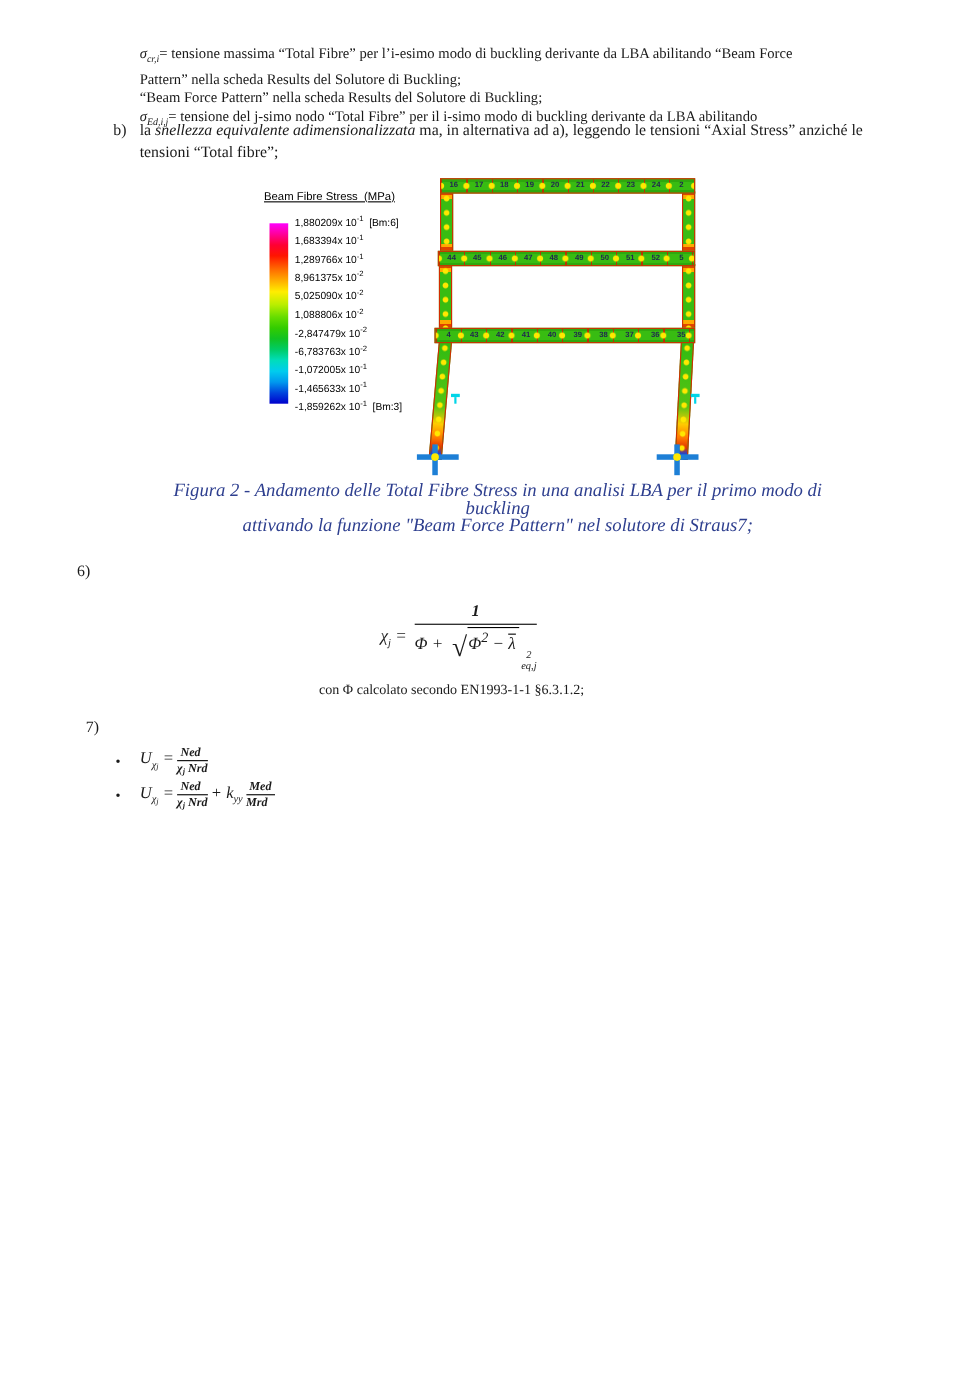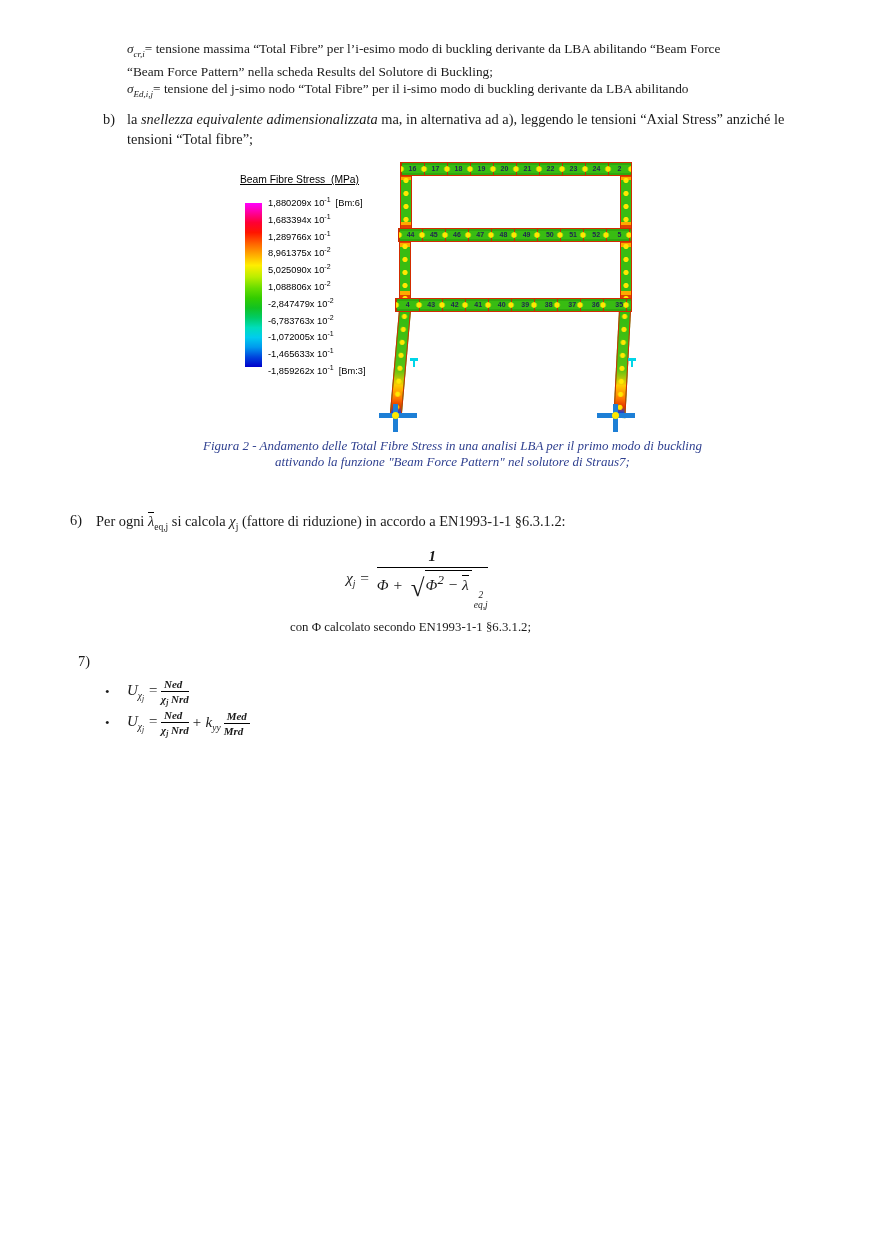--- a/index.html
+++ b/index.html
@@ -69,21 +69,21 @@
   }
   .col-ll { left:6px;   top:150px; height:108px; transform-origin:top center; transform:rotate(5deg); }
   .col-rl { left:226px; top:150px; height:108px; transform-origin:top center; transform:rotate(3deg); }
   .sup-bar-h { position:absolute; height:5px; width:38px; background:#1d7fd6; }
   .sup-bar-v { position:absolute; width:5px; height:28px; background:#1d7fd6; }
   .sup-dot { position:absolute; width:7px; height:7px; border-radius:50%; background:#ffe800; }
   .cyan-mark { position:absolute; width:8px; height:2.5px; background:#00d5e8; }
   .cyan-mark::after { content:""; position:absolute; left:2.7px; top:2.5px; width:2.5px; height:6px; background:#00d5e8; }
   
   .caption { position:absolute; left:130px; top:278px; width:645px; text-align:center;
-    font-style:italic; font-size:13px; line-height:15.8px; color:#2e3f8f; }
+    font-style:italic; font-size:17px; line-height:15.8px; color:#2e3f8f; }
   
   .item-6 { position:absolute; left:70px; top:512px; width:740px; font-size:14.4px; display:flex; }
   .item-6 .marker { width:26px; flex:0 0 26px; }
   .item-6 sub { font-size:9.5px; }
   .ovl { display:inline-block; border-top:1.2px solid #000; padding-top:1px; line-height:1.05; font-style:italic; }
   .greek { font-style:italic; }
   
   .chi-formula { position:absolute; left:346px; top:548px; display:inline-flex; align-items:center; font-size:15.5px; font-style:italic; }
   .chi-formula sub { font-size:9.5px; }
   .frac-big { display:inline-block; text-align:center; margin-left:7px; }
@@ -109,20 +109,21 @@
   .bullet-2 { top:709px; }
   .nrd-note { position:absolute; left:152px; top:745px; font-size:12.8px; }
 </style>
 </head>
 <body>
 
 <div class="page">
 
   <div class="sigma-block">
     <div><span class="sigma-sym">σ</span><sub>cr,i</sub><span>= tensione massima “Total Fibre” per l’i-esimo modo di buckling derivante da LBA abilitando “Beam Force</span></div>
+    <div>Pattern” nella scheda Results del Solutore di Buckling;</div>
     <div>“Beam Force Pattern” nella scheda Results del Solutore di Buckling;</div>
     <div><span class="sigma-sym">σ</span><sub>Ed,i,j</sub><span>= tensione del j-simo nodo “Total Fibre” per il i-simo modo di buckling derivante da LBA abilitando</span></div>
   </div>
 
   <div class="item-b">
     <span class="marker">b)</span>
     <span class="body"><span>la </span><span class="it">snellezza equivalente adimensionalizzata</span><span> ma, in alternativa ad a), leggendo le tensioni “Axial Stress” anziché le tensioni “Total fibre”;</span></span>
   </div>
 
   <div class="figure">
@@ -223,21 +224,20 @@
     </div>
 
     <div class="caption">
       <div>Figura 2 - Andamento delle Total Fibre Stress in una analisi LBA per il primo modo di buckling</div>
       <div>attivando la funzione "Beam Force Pattern" nel solutore di Straus7;</div>
     </div>
   </div>
 
   <div class="item-6">
     <span class="marker">6)</span>
-    <span><span>Per ogni </span><span class="ovl">λ</span><sub>eq,j</sub><span> si calcola </span><span class="greek">χ</span><sub>j</sub><span> (fattore di riduzione) in accordo a EN1993-1-1 §6.3.1.2:</span></span>
   </div>
 
   <div class="chi-formula">
     <span><span>χ</span><sub>j</sub> <span>=</span></span>
     <span class="frac-big">
       <span class="num">1</span>
       <span class="den"><span>Φ</span><span> + </span><span class="sqrt-sign">√</span><span class="radicand"><span>Φ</span><sup>2</sup><span> − </span><span class="ovl">λ</span></span><span class="supsub">
             <span>2</span>
             <span>eq,j</span>
           </span></span>

